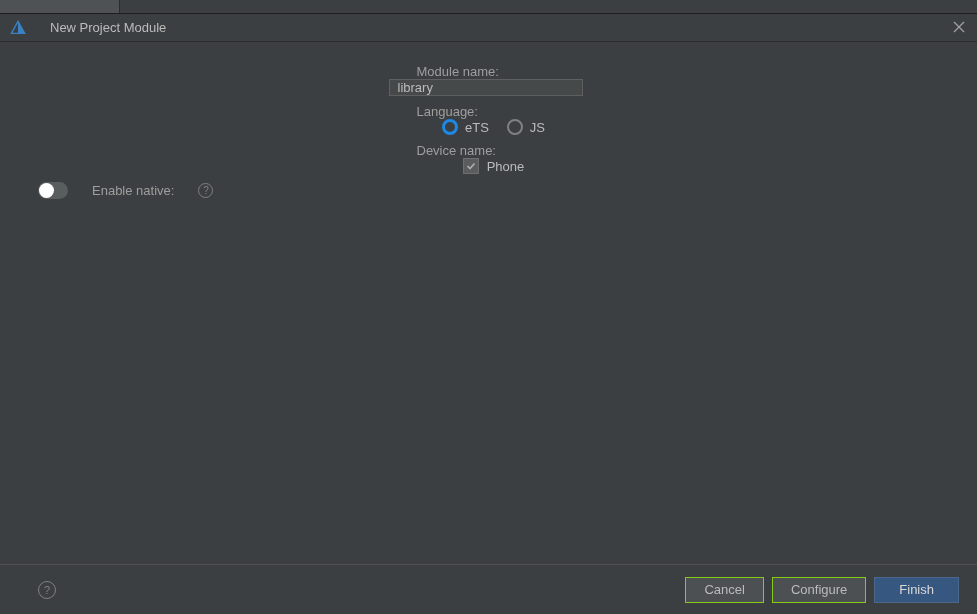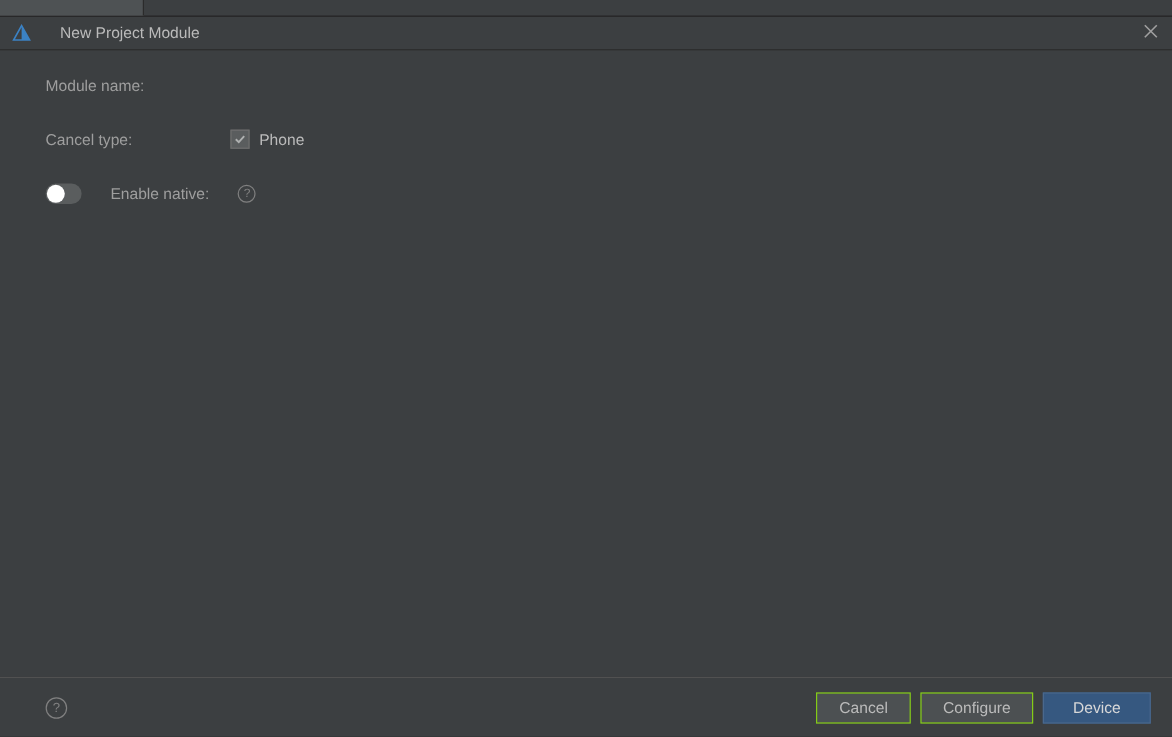--- a/index.html
+++ b/index.html
@@ -55,21 +55,22 @@
     }
     .page-title {
       color: #dddddd;
       font-size: 17px;
       font-weight: normal;
       margin-bottom: 28px;
     }
     .form-row {
       display: flex;
       align-items: center;
-      margin-bottom: 29px;
+      margin-bottom: 8px;
+      flex-direction: column;
     }
     .form-label {
       width: 154px;
       color: #9e9e9e;
       font-size: 13px;
     }
     .text-input {
       flex: 1;
       height: 26px;
       background: #45494a;
@@ -163,25 +164,39 @@
       <line x1="1" y1="1" x2="11" y2="11" stroke="#a0a0a0" stroke-width="1.3"></line>
       <line x1="11" y1="1" x2="1" y2="11" stroke="#a0a0a0" stroke-width="1.3"></line>
     </svg>
   </span>
 </div>
 
 <div class="content">
 
   <div class="form-row">
     <div class="form-label">Module name:</div>
-  </div>
-
+    <input class="text-input" type="text" value="library" style="">
+  </div>
 
   <div class="form-row">
-    <div class="form-label">Cancel type:</div>
+    <div class="form-label">Language:</div>
+    <div class="radio-group">
+      <div class="radio-option">
+        <div class="radio-circle selected"></div>
+        <span class="radio-label">eTS</span>
+      </div>
+      <div class="radio-option">
+        <div class="radio-circle"></div>
+        <span class="radio-label">JS</span>
+      </div>
+    </div>
+  </div>
+
+  <div class="form-row">
+    <div class="form-label">Device name:</div>
     <div class="checkbox-group">
       <div class="checkbox">
         <svg viewBox="0 0 10 10" width="10" height="10">
           <path d="M1.5 5 L4 7.5 L8.5 2.5" fill="none" stroke="#aeb0b0" stroke-width="1.6"></path>
         </svg>
       </div>
       <span class="checkbox-label">Phone</span>
     </div>
   </div>
 
@@ -192,14 +207,14 @@
     <span class="toggle-label">Enable native:</span>
     <span class="help-icon">?</span>
   </div>
 </div>
 
 <div class="footer">
   <span class="footer-help">?</span>
   <div class="footer-spacer"></div>
   <button class="btn">Cancel</button>
   <button class="btn">Configure</button>
-  <button class="btn primary">Device</button>
+  <button class="btn primary">Finish</button>
 </div>
 
 </body></html>

